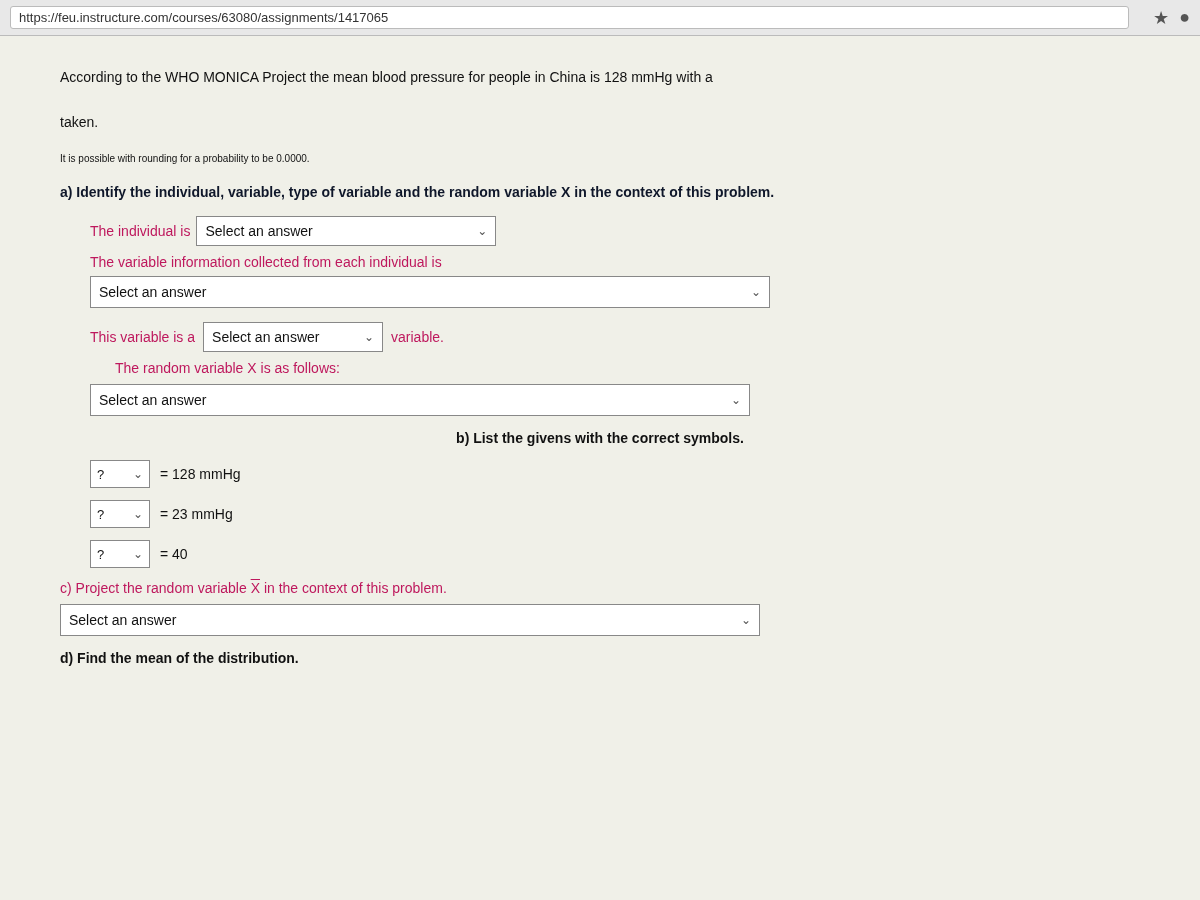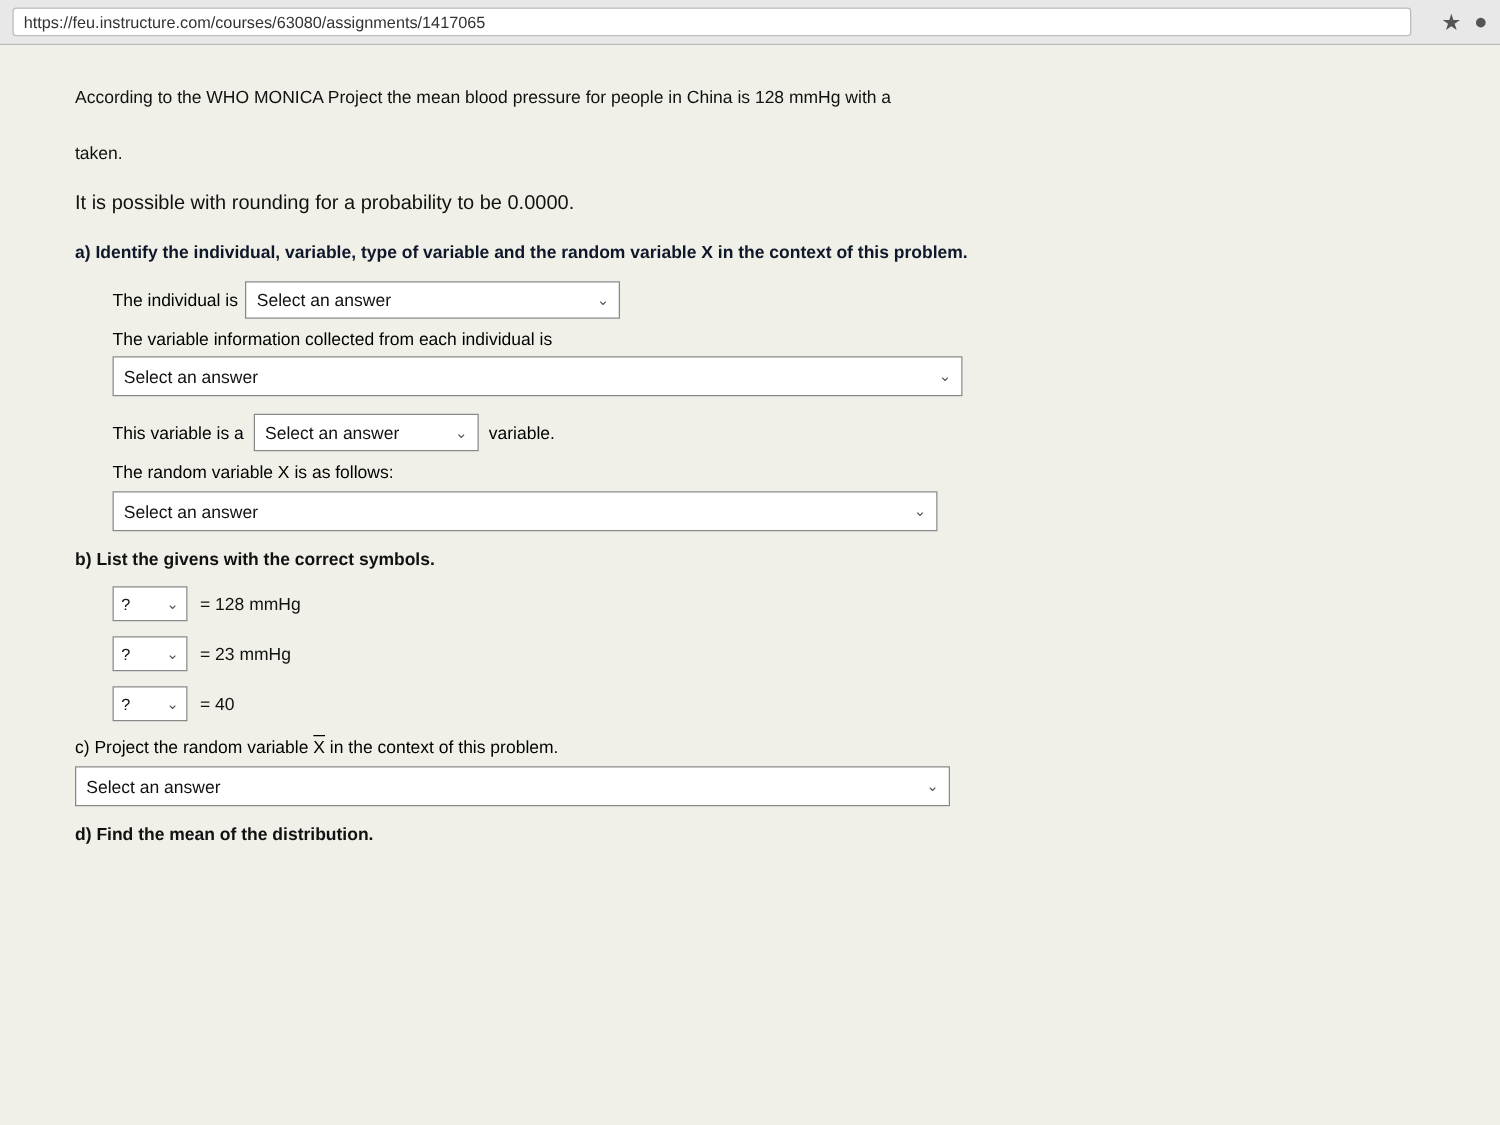--- a/index.html
+++ b/index.html
@@ -53,21 +53,21 @@
     }
 
     .intro-text {
       font-size: 14px;
       color: #111;
       line-height: 1.6;
       margin-bottom: 18px;
     }
 
     .note-text {
-      font-size: 16px;
+      font-size: 10px;
       color: #111;
       margin-bottom: 18px;
       line-height: 1.5;
     }
 
     .question-part {
       font-size: 14px;
       font-weight: bold;
       color: #0f172a;
       margin-bottom: 16px;
@@ -75,21 +75,21 @@
 
     .field-row {
       display: flex;
       align-items: center;
       margin-bottom: 14px;
       gap: 6px;
     }
 
     .field-label {
       font-size: 14px;
-      color: #000000;
+      color: #be185d;
       white-space: nowrap;
     }
 
     .select-inline {
       min-width: 300px;
       height: 30px;
       display: inline-flex;
       align-items: center;
       justify-content: space-between;
       border: 1px solid #888;
@@ -241,28 +241,28 @@
   <div class="variable-row indented section-spacer">
     <span class="field-label">This variable is a</span>
     <div class="small-select">
       <span>Select an answer</span>
       <span class="chevron">⌄</span>
     </div>
     <span class="field-label">variable.</span>
   </div>
 
   <div class="indented section-spacer">
-    <p class="field-label" style="margin-bottom:8px;">The random variable X is as follows:</p>
+    <p class="field-label" style="margin-bottom:8px;margin-left:25px;">The random variable X is as follows:</p>
     <div class="select-wide">
       <span>Select an answer</span>
       <span class="chevron">⌄</span>
     </div>
   </div>
 
-  <p class="part-label" style="margin-top:8px;">b) List the givens with the correct symbols.</p>
+  <p class="part-label" style="margin-top:8px;text-align:center;">b) List the givens with the correct symbols.</p>
 
   <div class="given-row">
     <div class="symbol-select">
       <span>?</span>
       <span class="chevron">⌄</span>
     </div>
     <span class="given-value">= 128 mmHg</span>
   </div>
 
   <div class="given-row">

